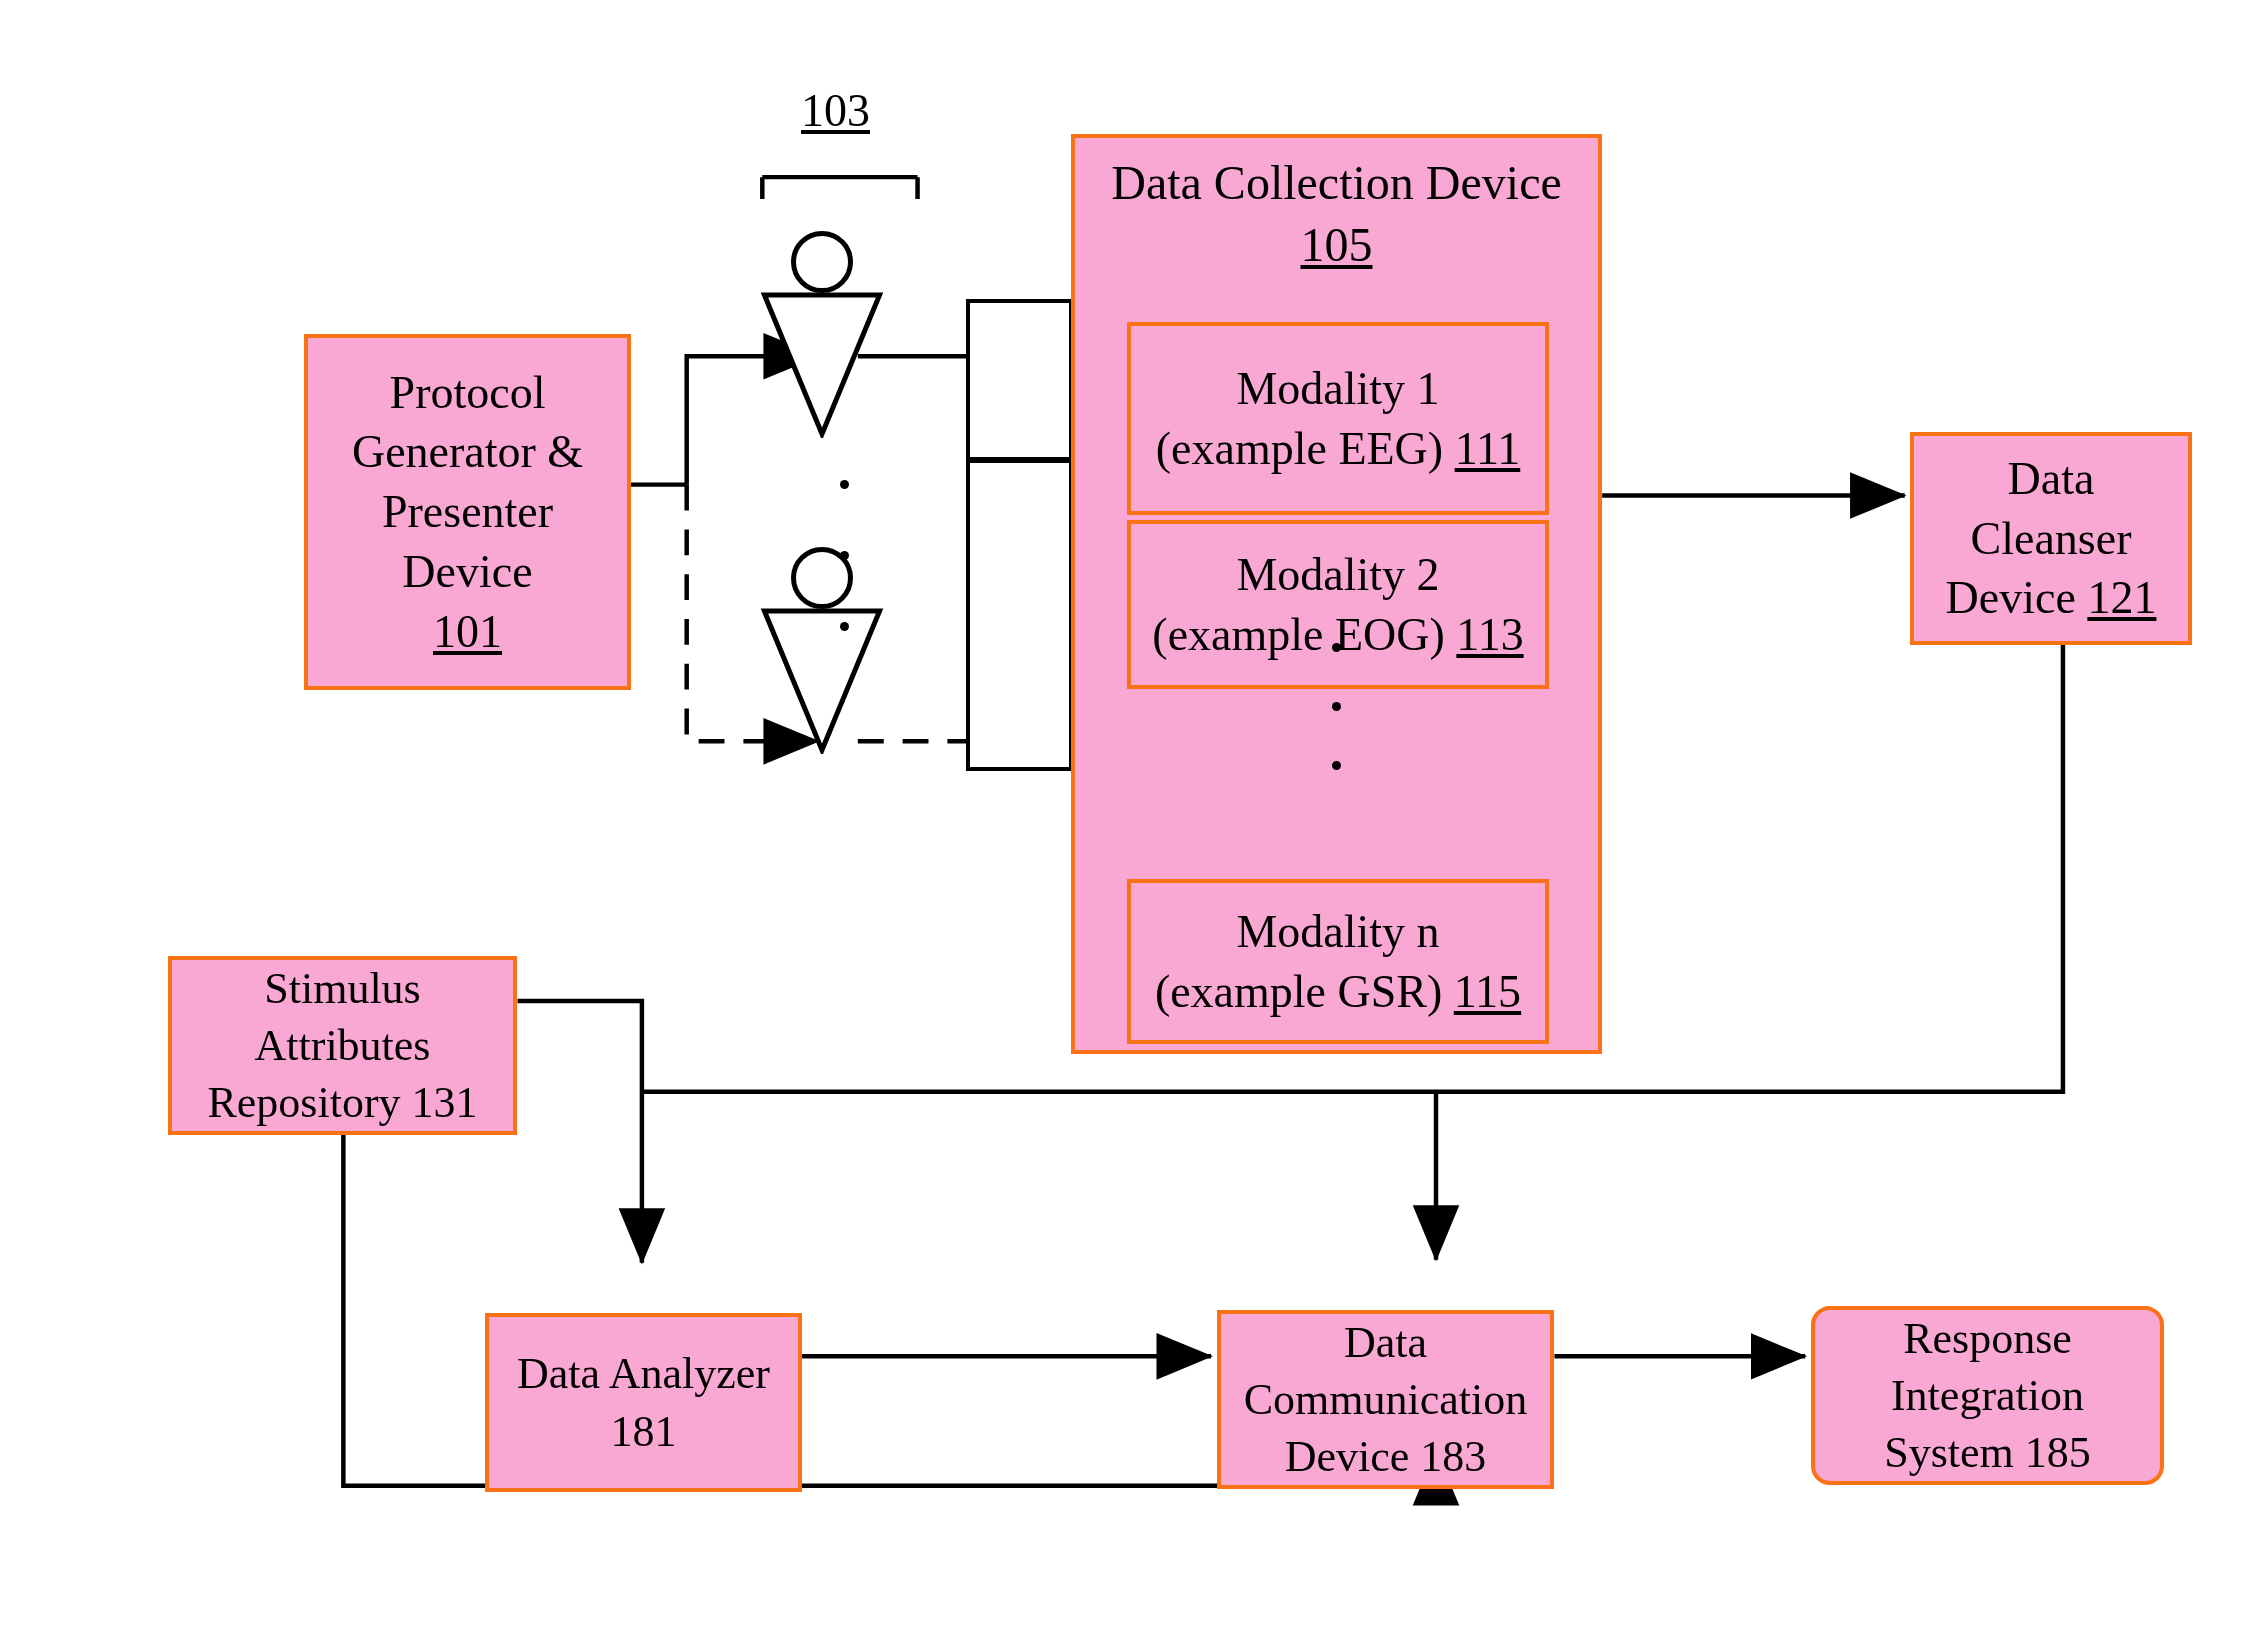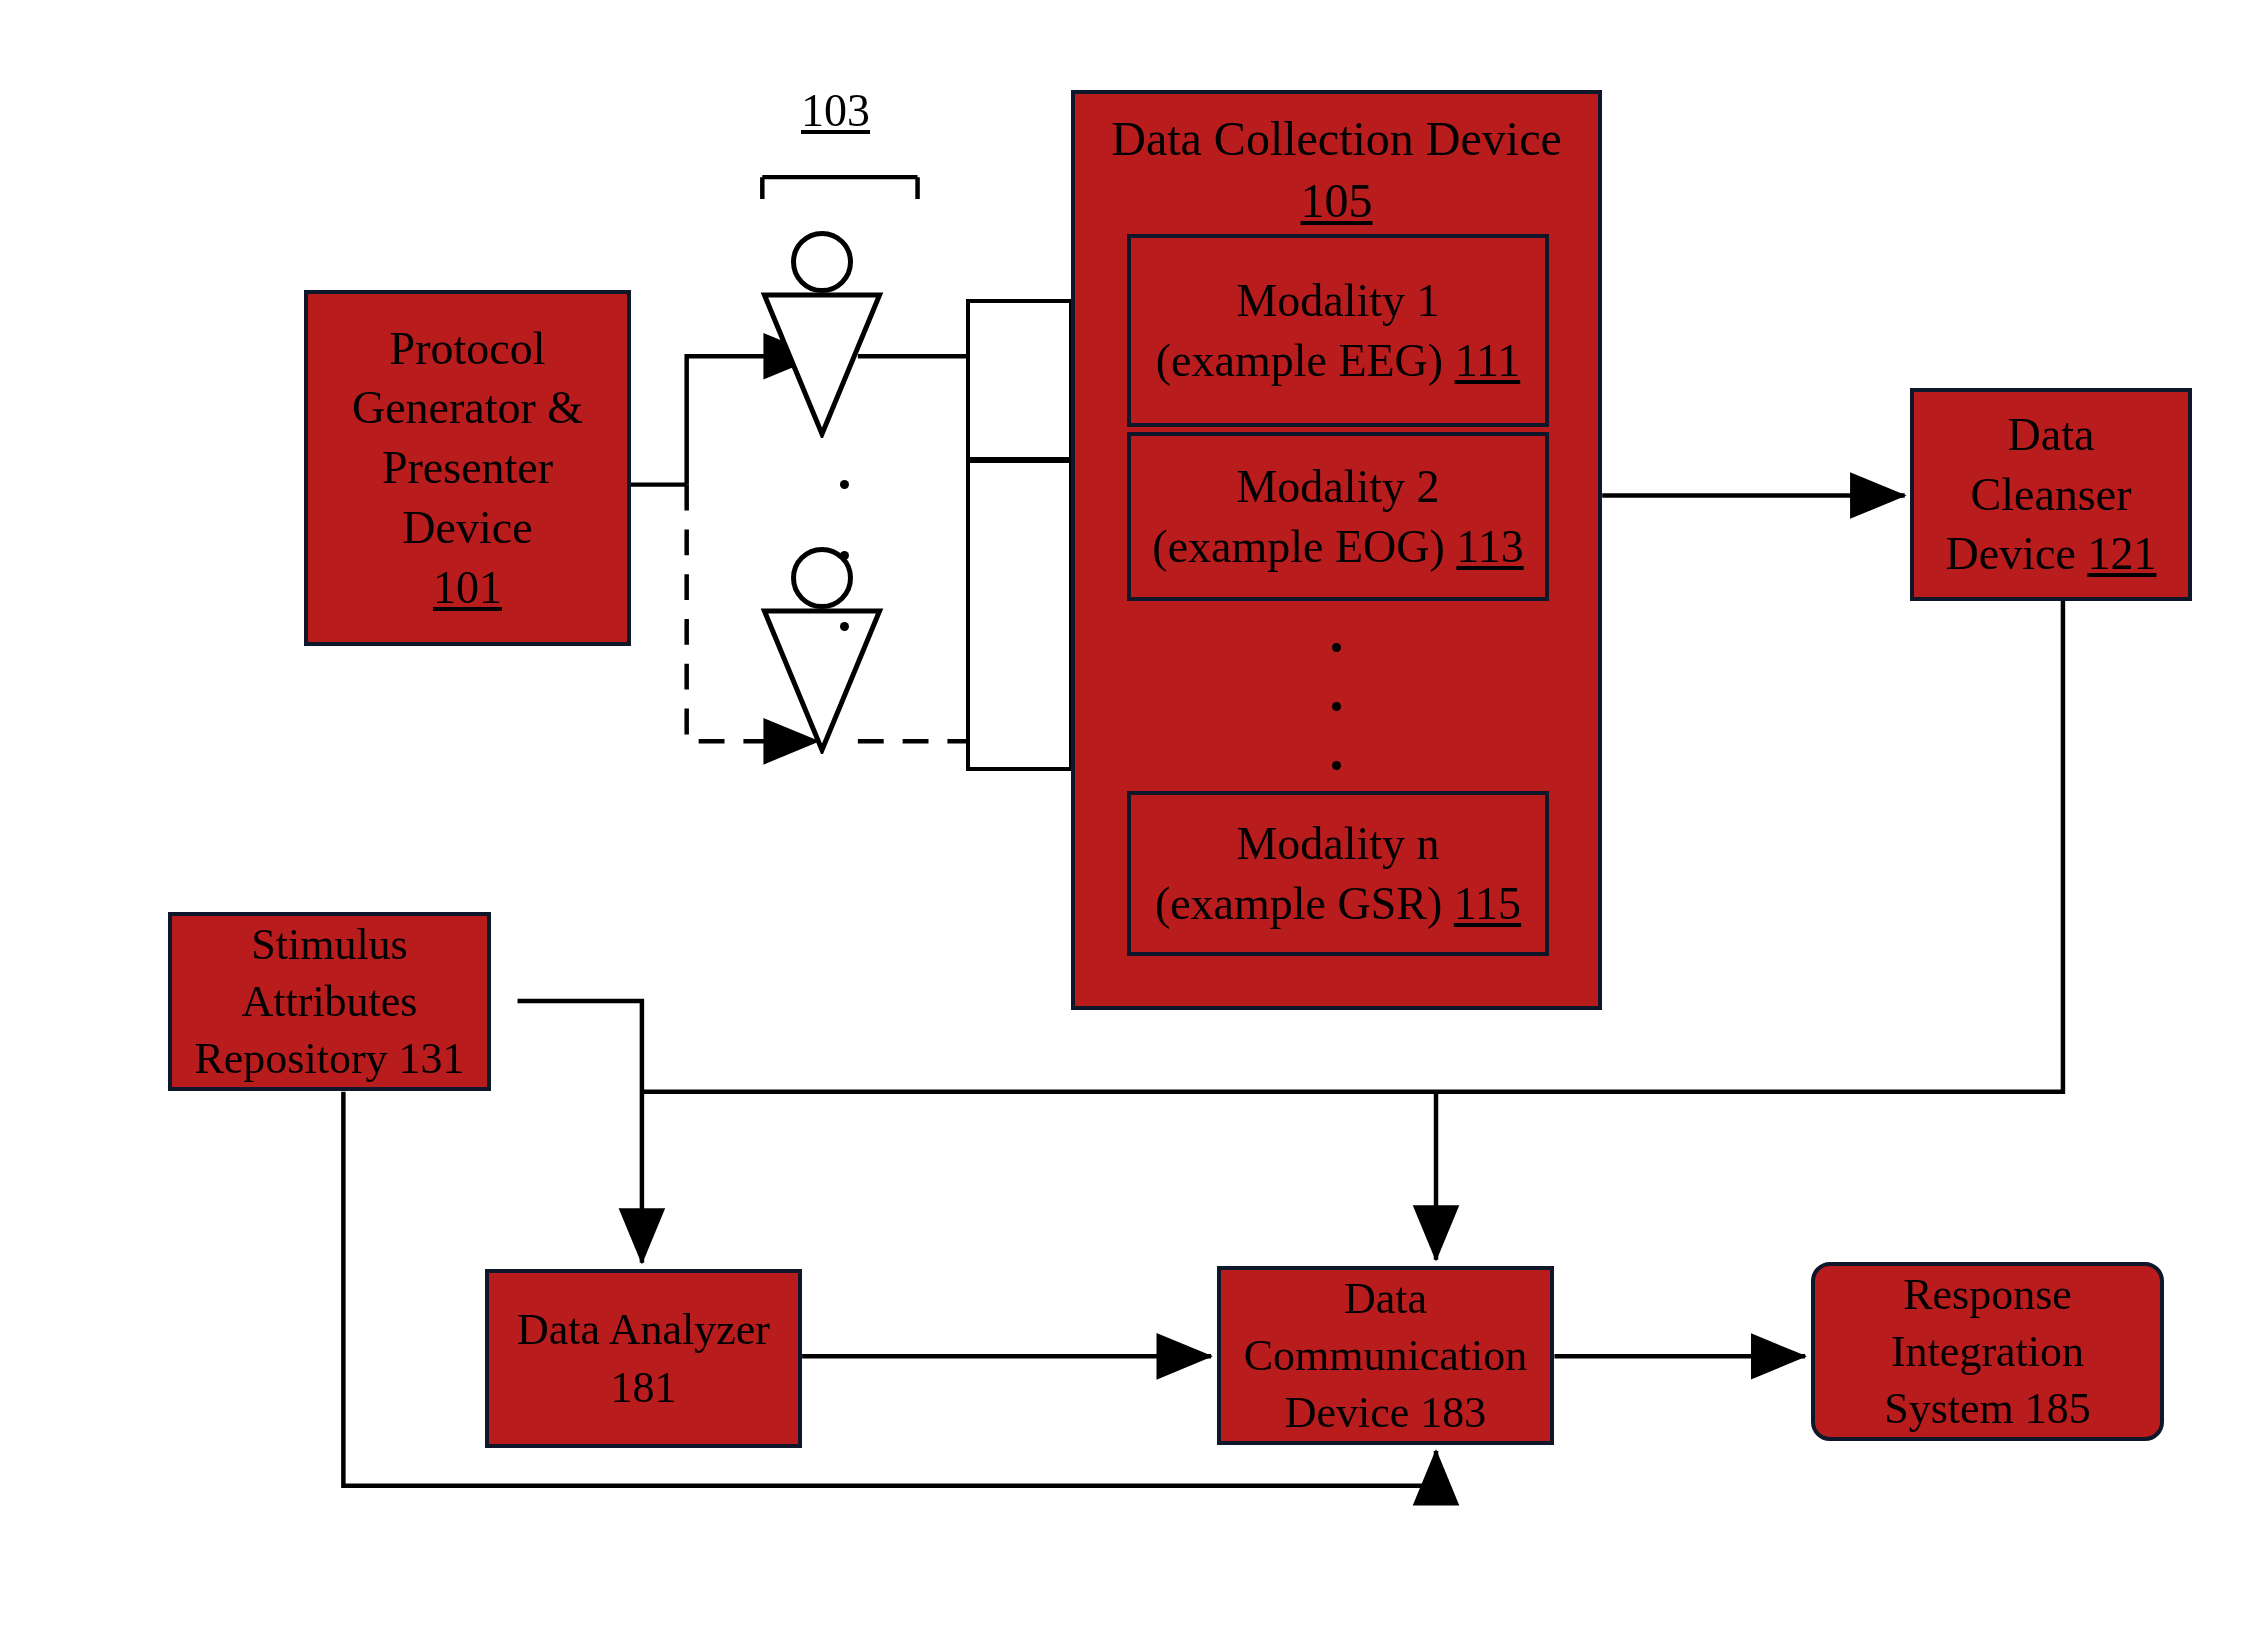--- a/index.html
+++ b/index.html
@@ -21,28 +21,29 @@
     position: absolute;
     left: 0;
     top: 0;
     width: 2265px;
     height: 1631px;
     pointer-events: none;
   }
   .box {
     position: absolute;
     box-sizing: border-box;
-    border: 4px solid #0f172a;
-    background: #b91c1c;
+    border: 4px solid #f97316;
+    background: #f9a8d4;
     display: flex;
     flex-direction: column;
     align-items: center;
     justify-content: center;
     text-align: center;
     line-height: 1.30;
+    margin-top: 44px;
   }
   .box .ln {
     display: block;
     white-space: nowrap;
   }
   .u { text-decoration: underline; text-underline-offset: 4px; }
   .lbl {
     position: absolute;
     white-space: nowrap;
     text-align: center;
@@ -51,21 +52,21 @@
   .fs-46 { font-size: 46px; }
   .fs-48 { font-size: 48px; }
 
   
   #box-101   { left:304px;  top:290px;  width:327px;  height:356px; }
   #box-105   { left:1071px; top:90px;   width:531px;  height:920px; display:block; padding-top:14px; }
   #box-111   { position:absolute; left:52px;  top:140px; width:422px; height:193px; }
   #box-113   { position:absolute; left:52px;  top:338px; width:422px; height:169px;justify-content:center; }
   #box-115   { position:absolute; left:52px;  top:697px; width:422px; height:165px; }
   #box-121   { left:1910px; top:388px;  width:282px;  height:213px; }
-  #box-131   { left:168px;  top:912px;  width:323px;  height:179px; }
+  #box-131   { left:168px;  top:912px;  width:349px;  height:179px; }
   #box-181   { left:485px;  top:1269px; width:317px;  height:179px; }
   #box-183   { left:1217px; top:1266px; width:337px;  height:179px; }
   #box-185   { left:1811px; top:1262px; width:353px;  height:179px;border-radius:19px; }
 
   #dcd-title { width:100%; text-align:center; }
 
   
   .conn {
     position: absolute;
     box-sizing: border-box;

